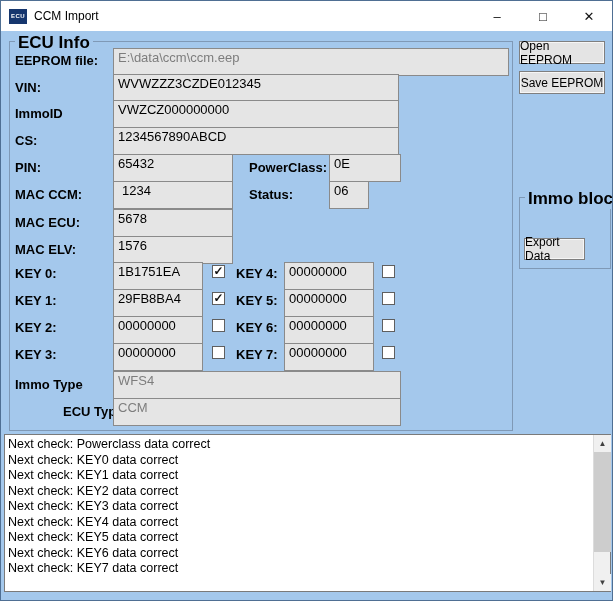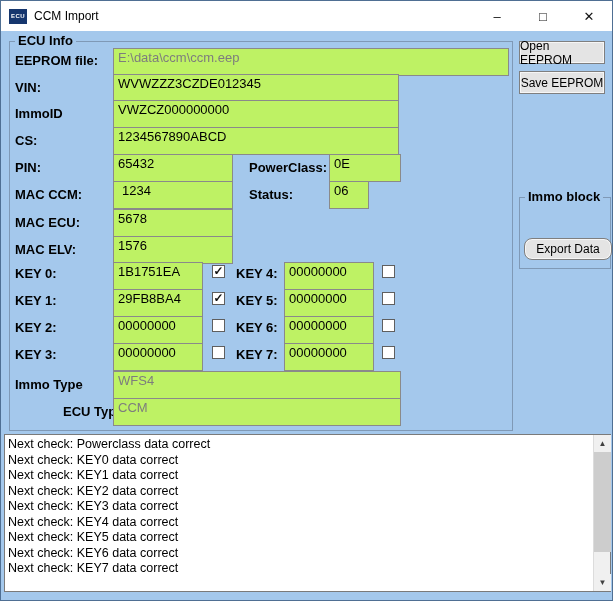--- a/index.html
+++ b/index.html
@@ -28,38 +28,38 @@
   .win-controls { margin-left:auto; display:flex; height:100%; }
   .win-btn {
     width:46px; height:100%;
     display:flex; align-items:center; justify-content:center;
     font-size:13px; color:#111; cursor:default;
   }
   
   .lbl { position:absolute; font-weight:bold; font-size:13px; color:#000; white-space:nowrap; }
   .field {
     position:absolute; height:28px;
-    background:#bef264; border:1px solid #8a8a8a;
+    background:#e5e5e5; border:1px solid #8a8a8a;
     padding:1px 4px; font-size:13px; line-height:16px;
     color:#000; white-space:nowrap; overflow:hidden;
   }
   .field.readonly { color:#7d7d7d; }
   .btn {
     position:absolute;
     background:#e4e4e4; border:1px solid #7f7f7f;
     box-shadow:inset 0 0 0 1px #f6f6f6;
     font-size:12px; color:#000;
     display:flex; align-items:center; justify-content:center;
     cursor:default;
   }
   .groupbox { position:absolute; border:1px solid #7f99b6; }
   .group-label {
     position:absolute; top:-9px; left:5px;
     background:#a4c8ec; padding:0 3px;
-    font-weight:bold; font-size:13px; color:#000; white-space:nowrap;
+    font-weight:bold; font-size:17px; color:#000; white-space:nowrap;
   }
   .checkbox {
     position:absolute; width:13px; height:13px;
     background:#fff; border:1px solid #5f5f5f;
     font-size:12px; line-height:11px; text-align:center;
     font-weight:bold; color:#111; cursor:default;
   }
   
   .log {
     position:absolute; left:3px; top:433px; width:607px; height:158px;
@@ -160,21 +160,21 @@
 <div class="field readonly" style="left:112px; top:370px; width:288px;">WFS4</div>
 
 <span class="lbl" style="left:14px; top:403px;padding-left:48px;">ECU Type:</span>
 <div class="field readonly" style="left:112px; top:397px; width:288px;">CCM</div>
 
 <div class="btn" style="left:518px; top:40px; width:86px; height:23px;">Open EEPROM</div>
 <div class="btn" style="left:518px; top:70px; width:86px; height:23px;">Save EEPROM</div>
 
 <div class="groupbox" style="left:518px; top:196px; width:92px; height:72px;">
   <span class="group-label">Immo block</span>
-  <div class="btn" style="left:4px; top:40px; width:88px; height:22px;border-radius:8px;">Export Data</div>
+  <div class="btn" style="left:4px; top:40px; width:61px; height:22px;">Export Data</div>
 </div>
 
 <div class="log">
   <div class="log-lines">
     <div class="log-line">Next check: Powerclass data correct</div>
     <div class="log-line">Next check: KEY0 data correct</div>
     <div class="log-line">Next check: KEY1 data correct</div>
     <div class="log-line">Next check: KEY2 data correct</div>
     <div class="log-line">Next check: KEY3 data correct</div>
     <div class="log-line">Next check: KEY4 data correct</div>

